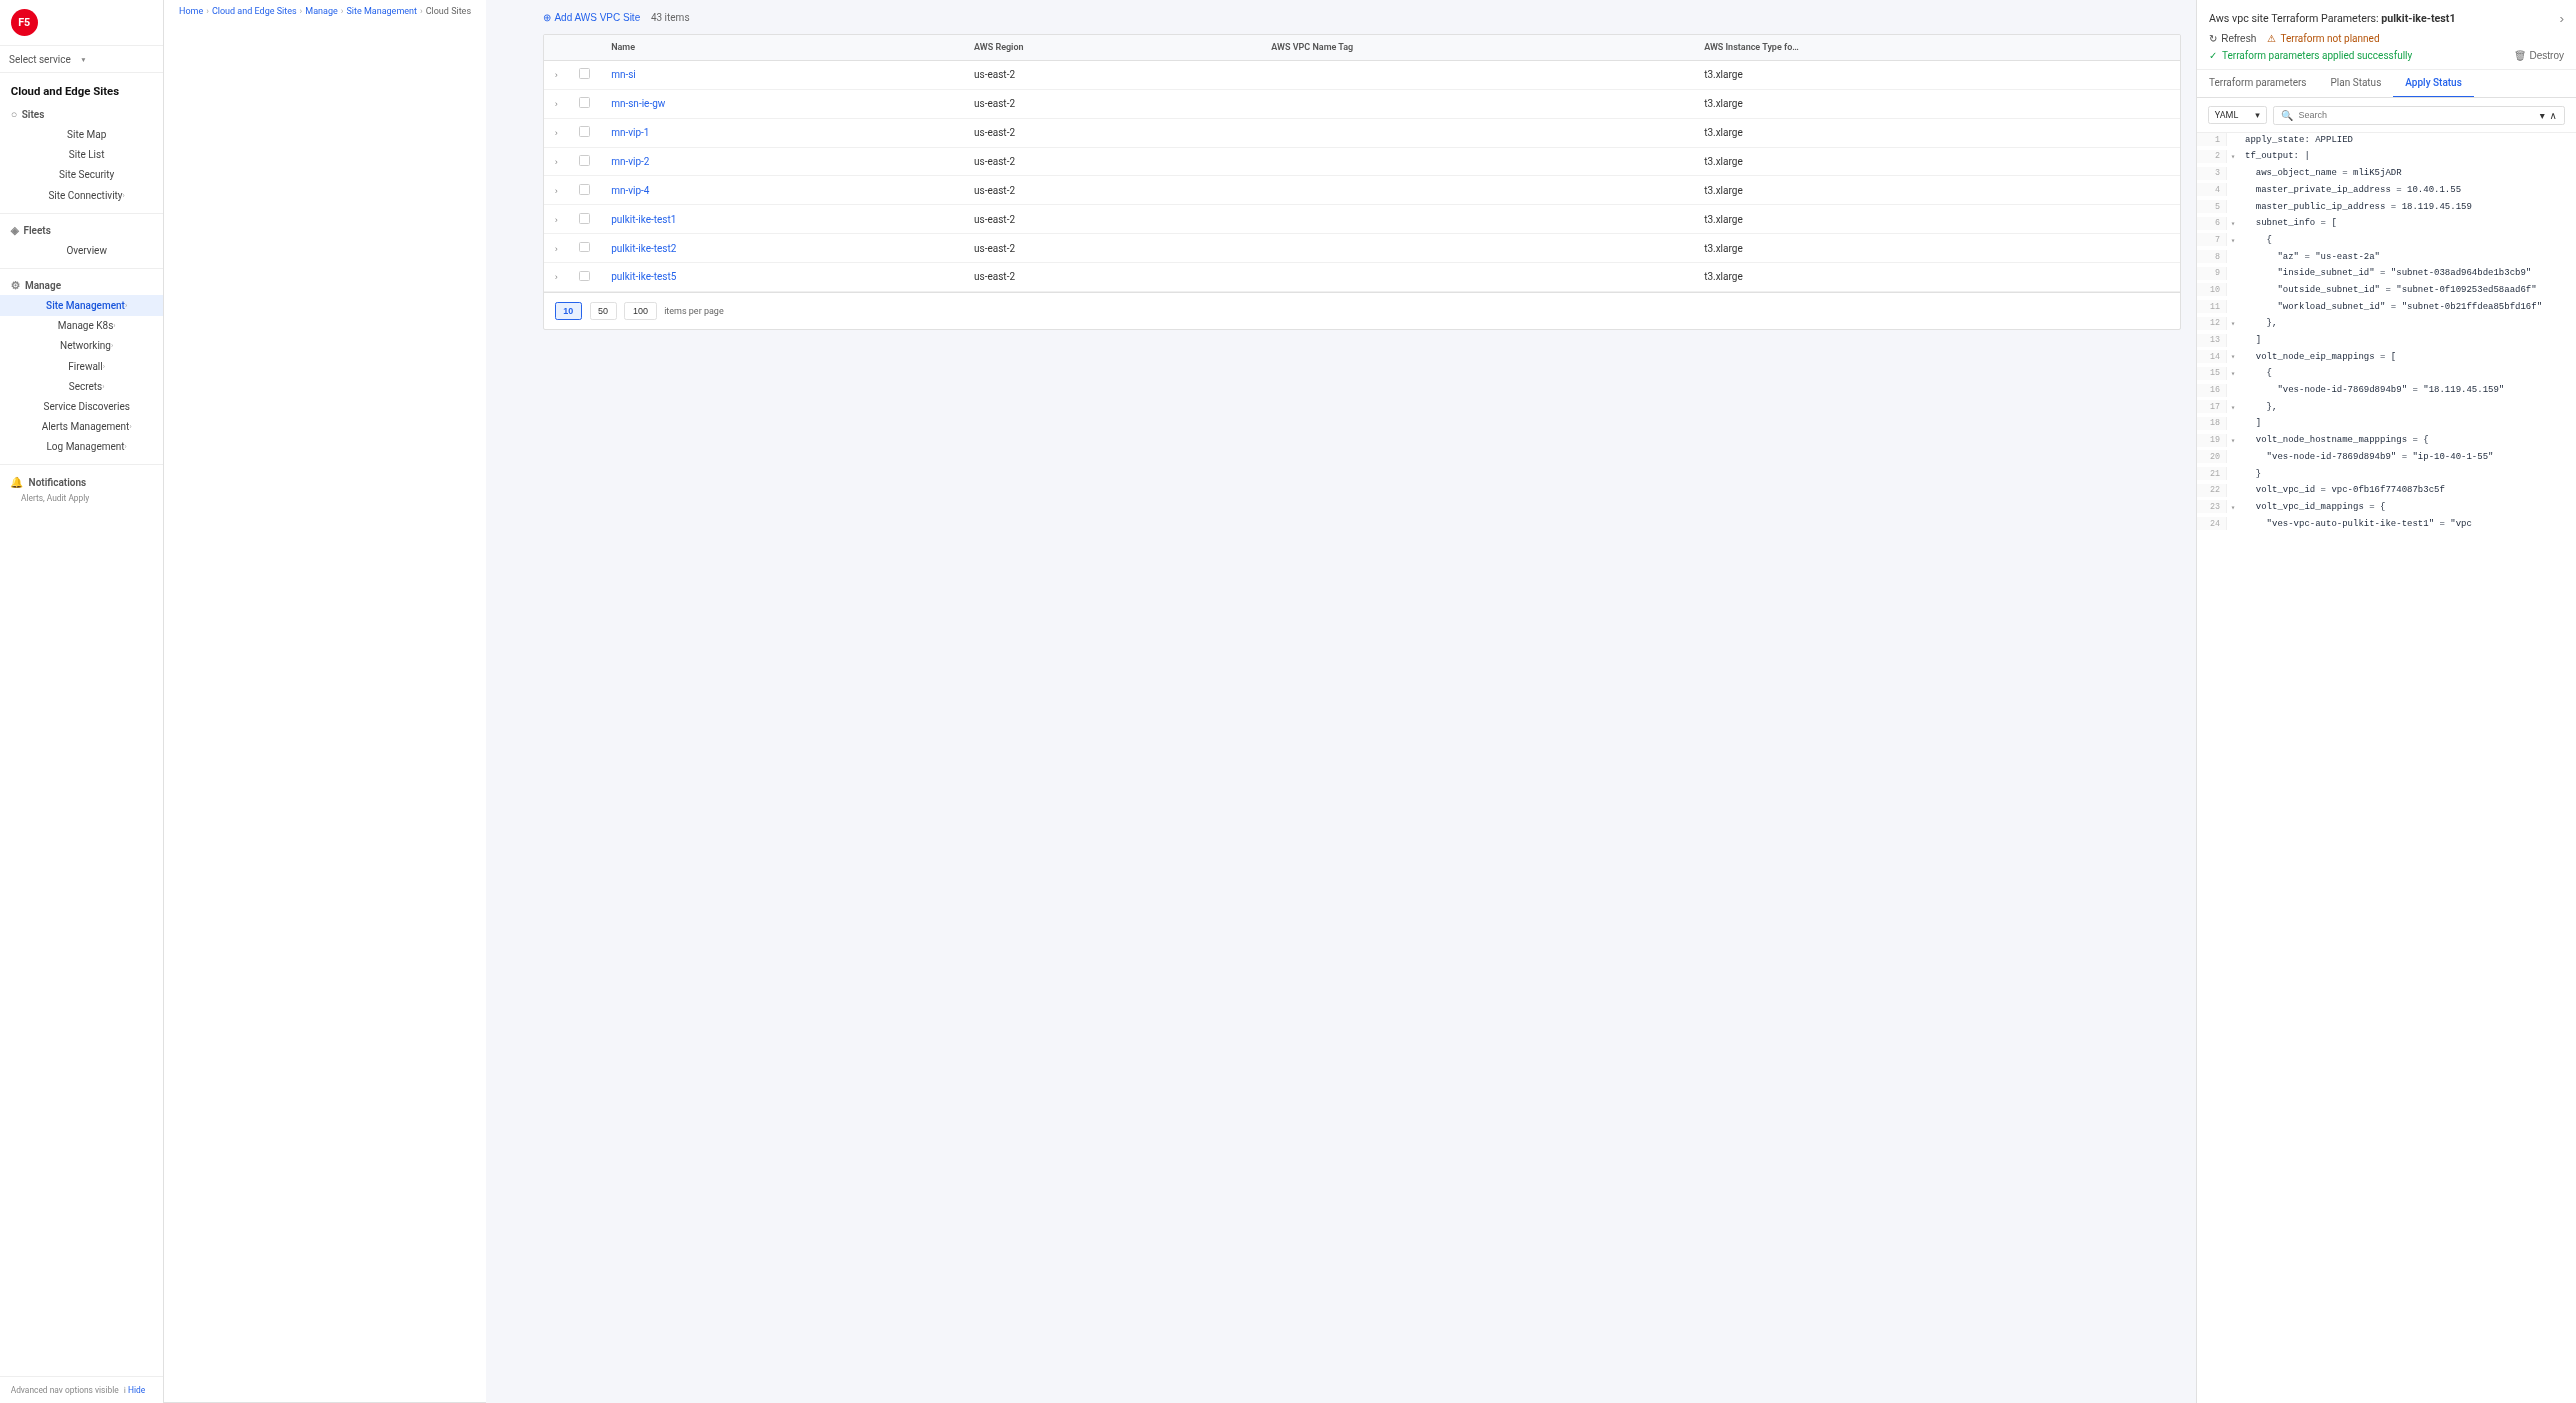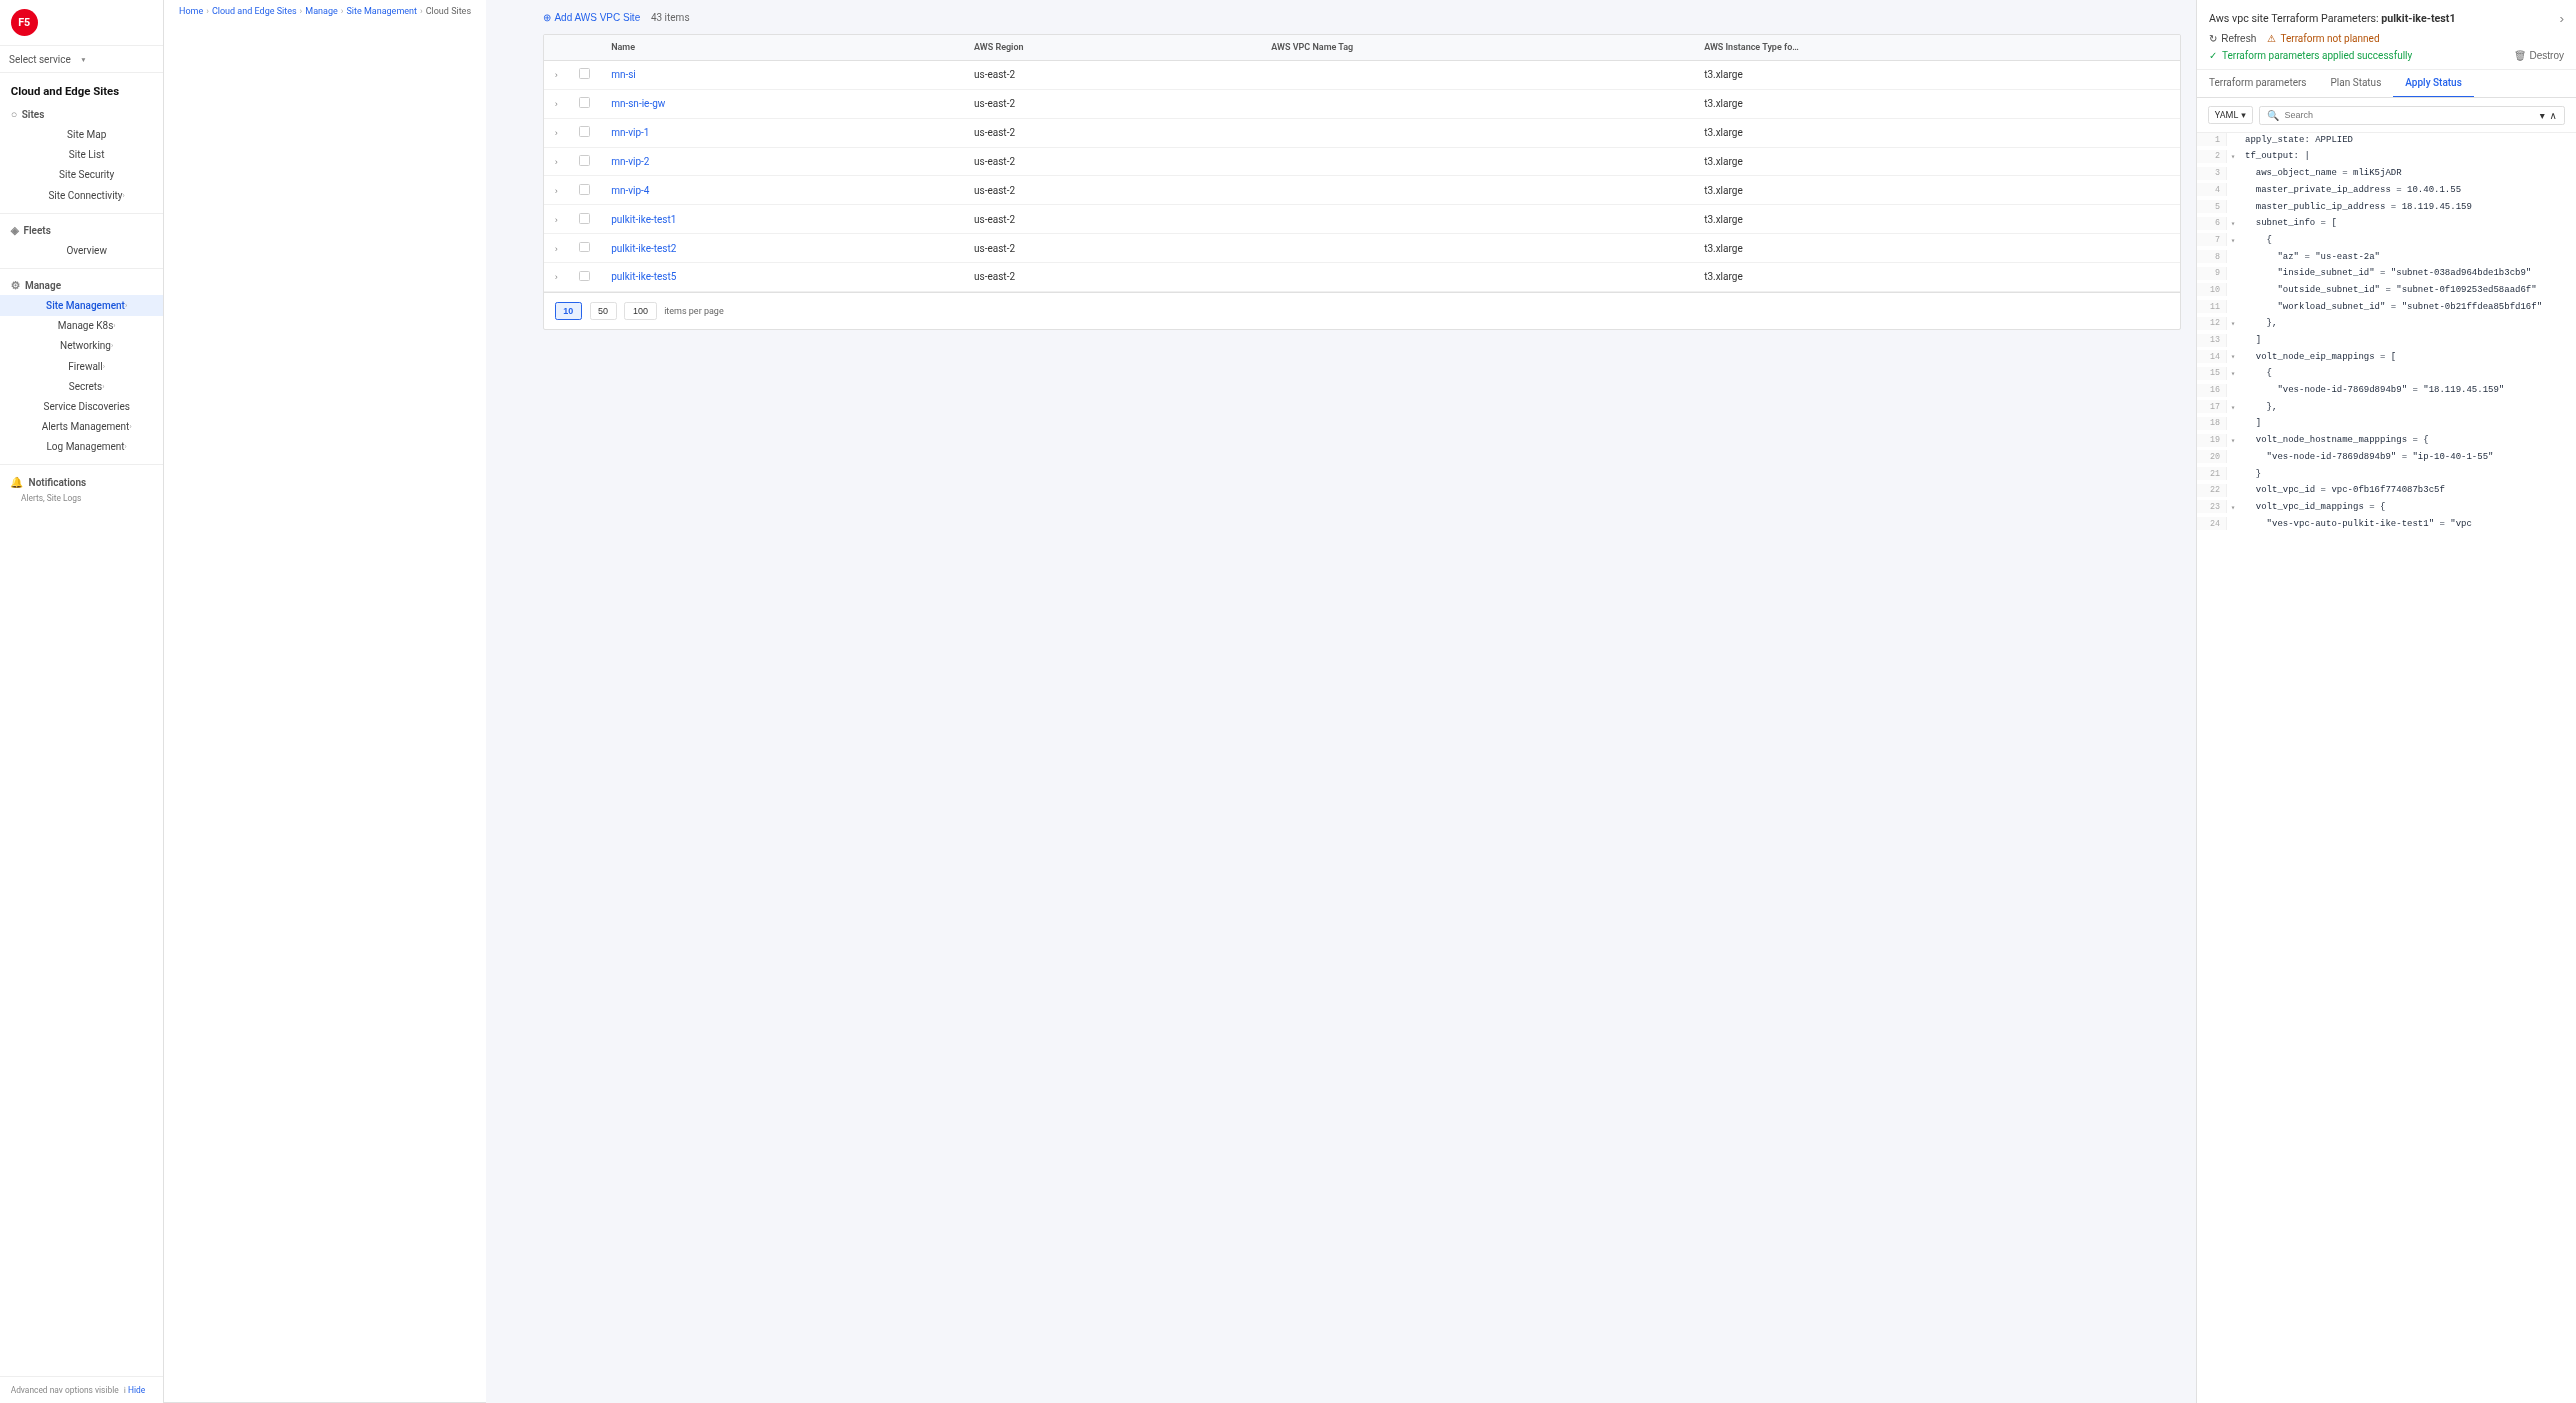--- a/index.html
+++ b/index.html
@@ -63,21 +63,21 @@
     .panel-close { background: none; border: none; cursor: pointer; color: #888; font-size: 13.7px; }
     .panel-actions { display: flex; align-items: center; gap: 10.7px; padding: 7.6px 0 0; }
     .panel-action-btn { display: flex; align-items: center; gap: 3.8px; background: none; border: none; cursor: pointer; font-size: 10px; color: #444; }
     .status-planned { display: flex; align-items: center; gap: 4.6px; font-size: 10px; color: #b45309; }
     .status-applied { display: flex; align-items: center; gap: 4.6px; font-size: 10px; color: #16a34a; }
     .destroy-btn { display: flex; align-items: center; gap: 3px; color: #666; font-size: 10px; cursor: pointer; background: none; border: none; }
     .panel-tabs { display: flex; border-bottom: 0.8px solid #e0e0e0; padding: 0 0; }
     .panel-tab { padding: 7.6px 12px; font-size: 10px; color: #666; cursor: pointer; border-bottom: 1.5px solid transparent; }
     .panel-tab.active { color: #2563eb; border-bottom-color: #2563eb; font-weight: 500; }
     .panel-toolbar { display: flex; align-items: center; gap: 6px; padding: 7.6px 10.7px; border-bottom: 0.8px solid #eee; }
-    .yaml-select { display: flex; align-items: center; gap: 3px; border: 0.8px solid #ddd; border-radius: 2.3px; padding: 3px 6px; font-size: 9px; color: #333; cursor: pointer; background: #fff; }
+    .yaml-select { display: flex; align-items: center; gap: 17px; border: 0.8px solid #ddd; border-radius: 2.3px; padding: 3px 6px; font-size: 9px; color: #333; cursor: pointer; background: #fff; }
     .search-box { flex: 1; display: flex; align-items: center; gap: 4.6px; border: 0.8px solid #ddd; border-radius: 2.3px; padding: 3px 7.6px; background: #fff; }
     .search-box input { border: none; outline: none; font-size: 9px; flex: 1; color: #333; }
     .panel-body { flex: 1; overflow-y: auto; font-family: 'Courier New', Courier, monospace; font-size: 9px; }
     .code-line { display: flex; align-items: flex-start; min-height: 16.7px; }
     .line-num { width: 30px; min-width: 30px; text-align: right; padding: 1.5px 6px; color: #aaa; font-size: 8.4px; border-right: 0.8px solid #f0f0f0; user-select: none; background: #fafafa; }
     .line-expand { width: 12px; min-width: 12px; text-align: center; color: #999; font-size: 7.6px; cursor: pointer; padding-top: 2.3px; }
     .line-content { padding: 1.5px 6px; flex: 1; white-space: pre; color: #1e293b; }
   </style>
 </head>
 <body>
@@ -164,21 +164,21 @@
     </div>
   </div>
 
   <div class="sidebar-divider"></div>
 
   <div class="sidebar-group">
     <div class="sidebar-group-title">
       <span class="icon">🔔</span>
       <span>Notifications</span>
     </div>
-    <div style="padding: 1.5px 10.7px 4.6px 21px; font-size: 8.4px; color: #888;">Alerts, Site Logs</div>
+    <div style="padding: 1.5px 10.7px 4.6px 21px; font-size: 8.4px; color: #888;">Alerts, Audit Apply</div>
   </div>
 
   <div class="sidebar-bottom">
     <span>Advanced nav options visible</span>
     <span style="margin-left: 3px;">ℹ</span>
     <a>Hide</a>
   </div>
 </div>
 
 <div class="main">

